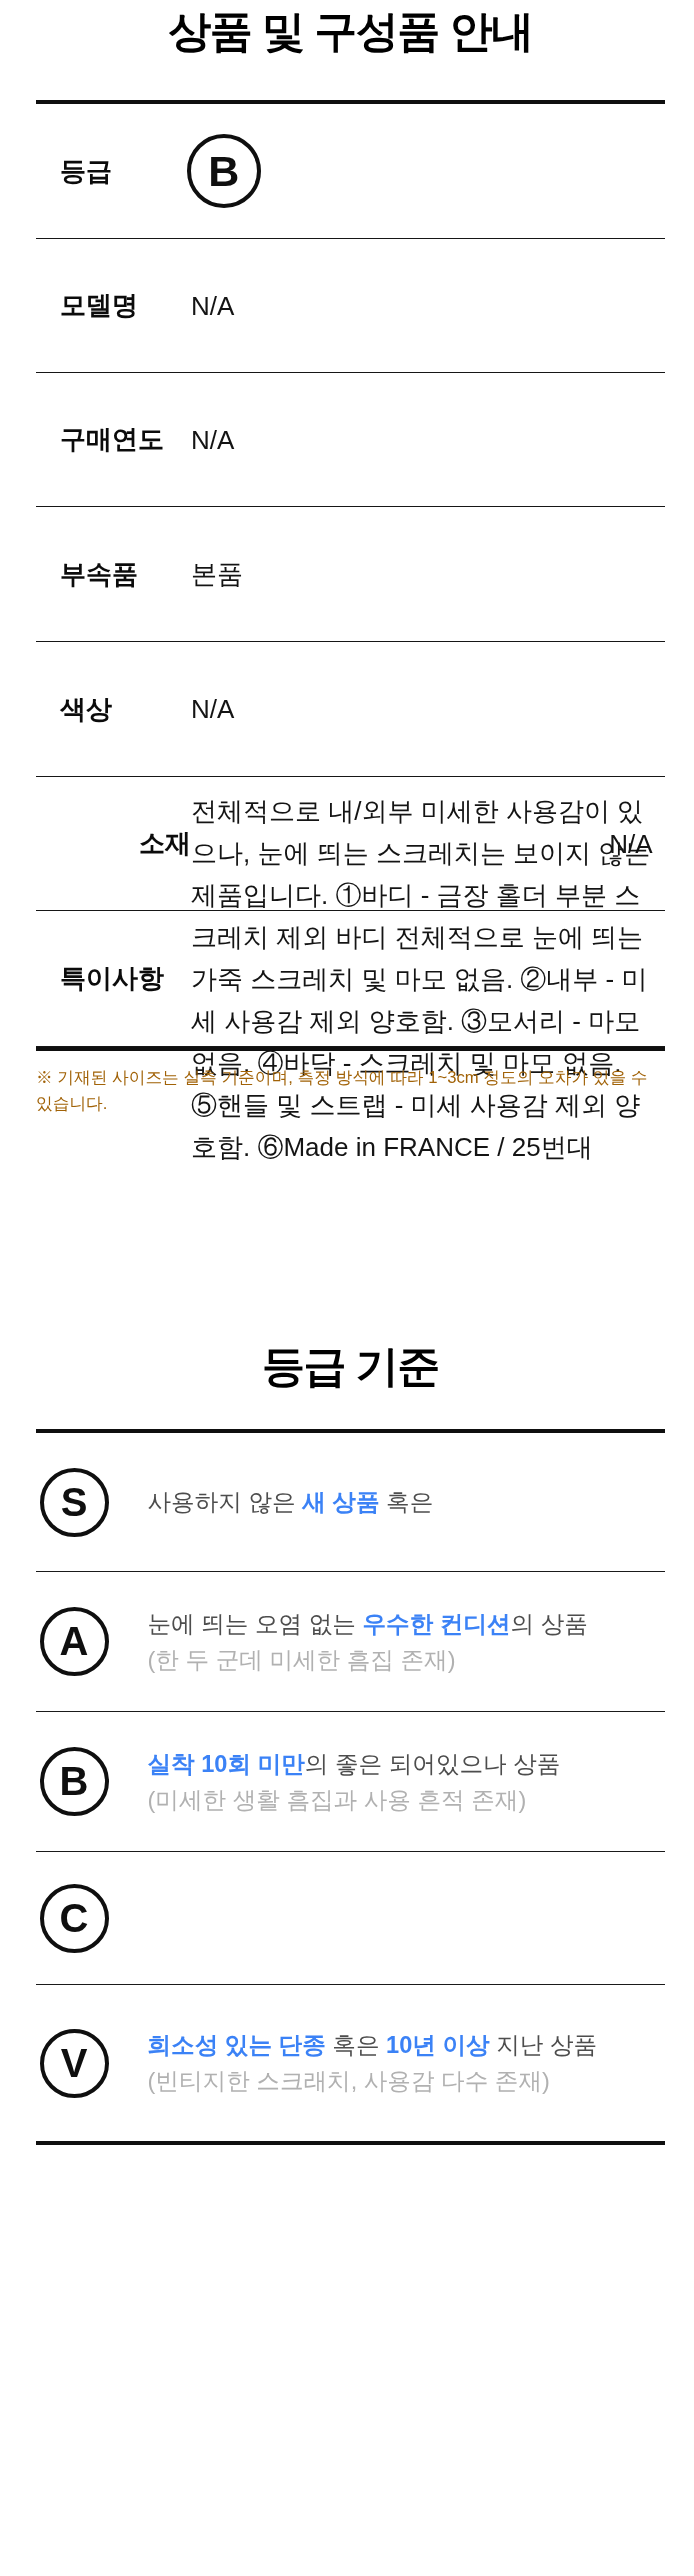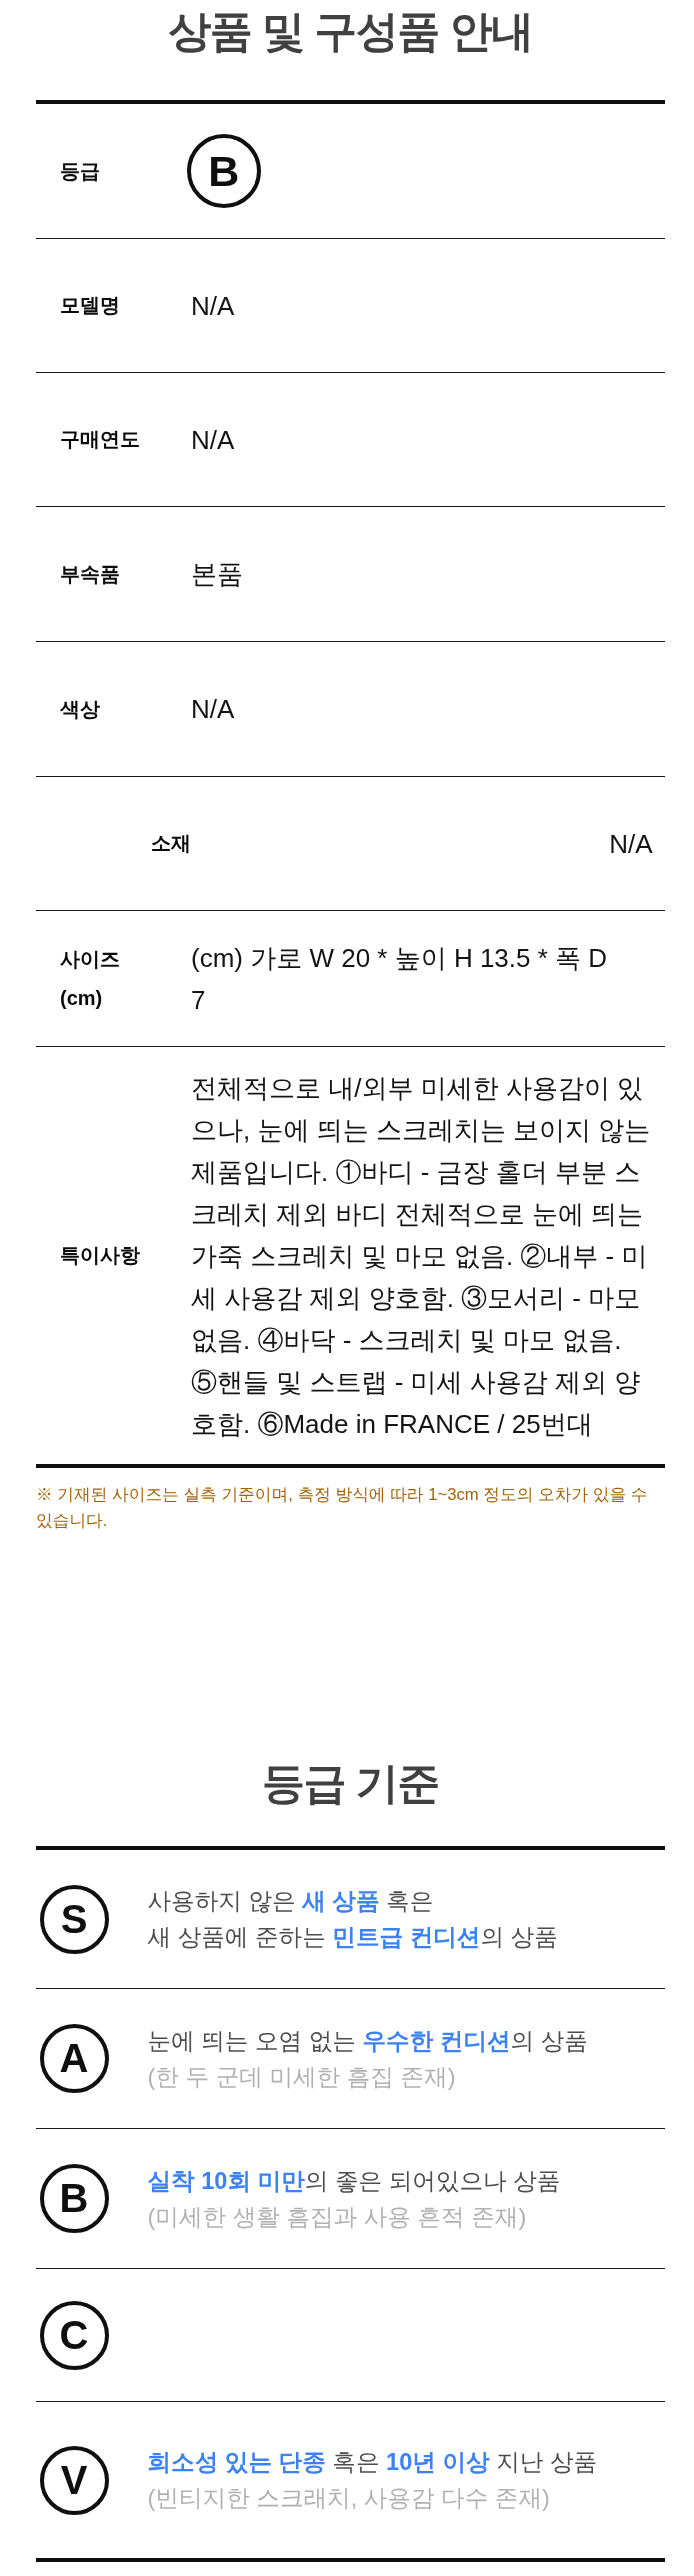--- a/index.html
+++ b/index.html
@@ -19,21 +19,21 @@
     padding: 8.3px 30px 0 36px;
   }
   
   .sec-title {
     font-size: 43px;
     font-weight: 900;
     letter-spacing: -1.4px;
     line-height: 46px;
     height: 46px;
     text-align: center;
-    color: #404040;
+    color: #000000;
   }
   
   .info-table {
     margin-top: 46px;
     border-top: 4.2px solid #0f0f0f;
     border-bottom: 4.2px solid #0f0f0f;
   }
   .irow {
     box-sizing: border-box;
     display: flex;
@@ -45,21 +45,21 @@
   .irow:nth-child(2) { height: 134px; }
   .irow:nth-child(3) { height: 134px; }
   .irow:nth-child(4) { height: 135px; }
   .irow:nth-child(5) { height: 135px; }
   .irow:nth-child(6) { height: 134px; text-align: right; }
   .irow:nth-child(7) { height: 136px; }
   .irow:nth-child(8) { height: 417px; border-bottom: none; }
   .ilabel {
     flex: 0 0 131px;
     width: 131px;
-    font-size: 20px;
+    font-size: 26px;
     font-weight: 700;
     line-height: 39px;
     white-space: pre-line;
     color: #0b0b0b;
   }
   .ivalue {
     flex: 1;
     font-size: 26px;
     line-height: 42px;
     white-space: pre-line;
@@ -174,47 +174,40 @@
     <div class="irow">
       <div class="ilabel">색상</div>
       <div class="ivalue">N/A</div>
     </div>
 
     <div class="irow">
       <div class="ilabel">소재</div>
       <div class="ivalue">N/A</div>
     </div>
 
-    <div class="irow">
-      <div class="ilabel">사이즈
-(cm)</div>
-      <div class="ivalue">(cm) 가로 W 20 * 높이 H 13.5 * 폭 D
-7</div>
-    </div>
 
     <div class="irow">
       <div class="ilabel">특이사항</div>
       <div class="ivalue">전체적으로 내/외부 미세한 사용감이 있으나, 눈에 띄는 스크레치는 보이지 않는 제품입니다. ①바디 - 금장 홀더 부분 스크레치 제외 바디 전체적으로 눈에 띄는 가죽 스크레치 및 마모 없음. ②내부 - 미세 사용감 제외 양호함. ③모서리 - 마모 없음. ④바닥 - 스크레치 및 마모 없음. ⑤핸들 및 스트랩 - 미세 사용감 제외 양호함. ⑥Made in FRANCE / 25번대</div>
     </div>
 
   </div>
 
   <div class="footnote">※ 기재된 사이즈는 실측 기준이며, 측정 방식에 따라 1~3cm 정도의 오차가 있을 수 있습니다.</div>
 
   <div class="sec-title second">등급 기준</div>
 
   <div class="grade-box">
 
     <div class="grow">
       <div class="gcircle">
         <span>S</span>
       </div>
       <div class="gtext">
         <div class="gline"><span>사용하지 않은 </span><span class="b">새 상품</span><span> 혹은</span></div>
-        <div class="gline"><span>새 상품에 준하는 </span><span class="b">민트급 컨디션</span><span>의 상품</span></div>
       </div>
     </div>
 
     <div class="grow">
       <div class="gcircle">
         <span>A</span>
       </div>
       <div class="gtext">
         <div class="gline"><span>눈에 띄는 오염 없는 </span><span class="b">우수한 컨디션</span><span>의 상품</span></div>
         <div class="gline muted"><span>(한 두 군데 미세한 흠집 존재)</span></div>

